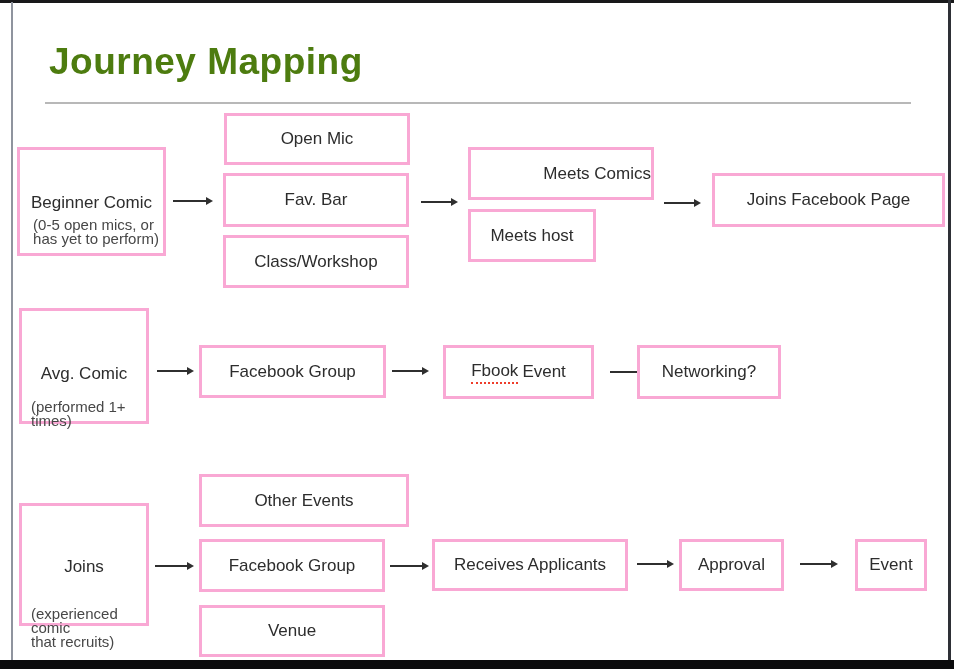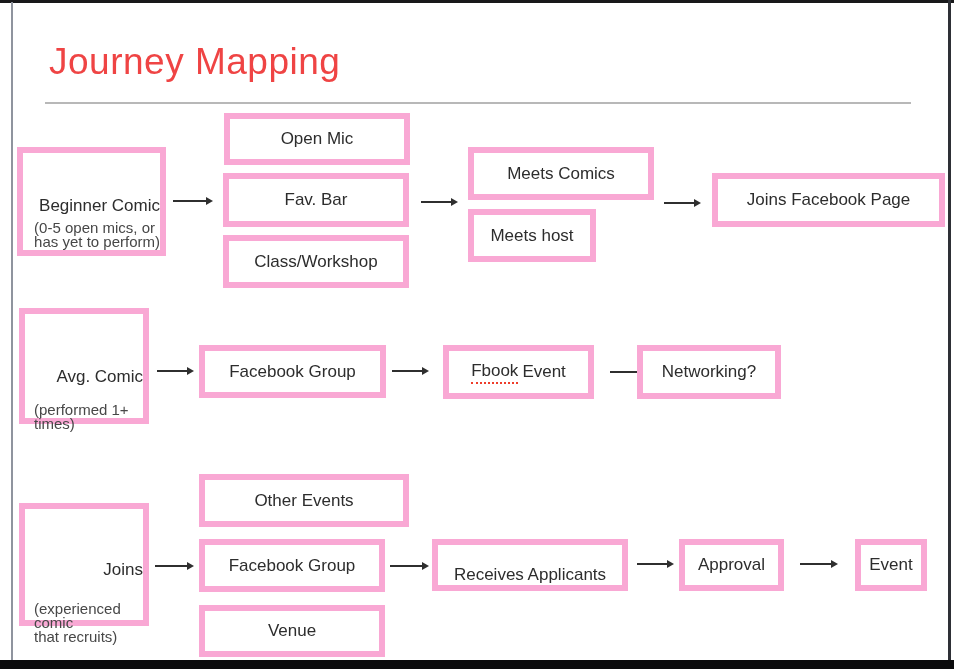--- a/index.html
+++ b/index.html
@@ -22,82 +22,82 @@
   .frame-left   { position:absolute; left:11px; top:2px;  width:2px;  height:658px; background:#8f949e; }
   .frame-right  { position:absolute; left:948px; top:0;   width:3px;  height:660px; background:#2e3036; }
 
   
   .title {
     position: absolute;
     left: 49px;
     top: 41px;
     margin: 0;
     font-size: 37px;
-    font-weight: 400;
+    font-weight: 700;
     letter-spacing: 0.5px;
-    color: #ef4444;
+    color: #4d7c0f;
   }
   .divider {
     position: absolute;
     left: 45px;
     top: 102px;
     width: 866px;
     height: 2px;
     background: #b8b8b8;
   }
 
   
   .node {
     position: absolute;
     box-sizing: border-box;
-    border: 6px solid #f9a8d4;
+    border: 3px solid #f9a8d4;
     background: #ffffff;
     display: flex;
     align-items: center;
     justify-content: center;
     font-size: 17px;
     color: #2d2d2d;
     text-align: center;
   }
 
   
   .persona {
     flex-direction: column;
-    align-items: flex-end;
+    align-items: center;
     justify-content: flex-start;
     text-align: left;
   }
   .p-label { text-align: center; font-size: 17px; line-height: 21px; }
   .p-note  { font-size: 15px; line-height: 14px; color: #474747; padding-left: 9px; }
 
   .n-beginner { left:17px;  top:147px; width:149px; height:109px; padding-top: 42px; }
   .n-beginner .p-note { margin-top: 5px; }
   .n-avg      { left:19px;  top:308px; width:130px; height:116px; padding-top: 52px; }
   .n-avg .p-note      { margin-top: 16px; }
   .n-host     { left:19px;  top:503px; width:130px; height:123px; padding-top: 50px; }
-  .n-host .p-note     { margin-top: 22px; }
+  .n-host .p-note     { margin-top: 30px; }
 
   
   .n-open-mic       { left:224px; top:113px; width:186px; height:52px; }
   .n-fav-bar        { left:223px; top:173px; width:186px; height:54px; }
   .n-class-workshop { left:223px; top:235px; width:186px; height:53px; }
-  .n-meets-comics   { left:468px; top:147px; width:186px; height:53px; }
+  .n-meets-comics   { left:468px; top:147px; width:186px; height:53px;justify-content:flex-end; }
   .n-meets-host     { left:468px; top:209px; width:128px; height:53px; }
   .n-joins-fb       { left:712px; top:173px; width:233px; height:54px; }
 
   
   .n-fb-group-2   { left:199px; top:345px; width:187px; height:53px; }
   .n-fbook-event  { left:443px; top:345px; width:151px; height:54px; }
   .n-networking   { left:637px; top:345px; width:144px; height:54px; }
 
   
   .n-other-events { left:199px; top:474px; width:210px; height:53px; }
   .n-fb-group-3   { left:199px; top:539px; width:186px; height:53px; }
   .n-venue        { left:199px; top:605px; width:186px; height:52px; }
-  .n-receives     { left:432px; top:539px; width:196px; height:52px;align-items:flex-end; }
+  .n-receives     { left:432px; top:539px; width:196px; height:52px; }
   .n-approval     { left:679px; top:539px; width:105px; height:52px; }
   .n-event        { left:855px; top:539px; width:72px;  height:52px; }
 
   
   .misspelled {
     border-bottom: 2px dotted #ee3d2b;
     padding-bottom: 1px;
   }
   .word-rest { margin-left: 4px; }
 

